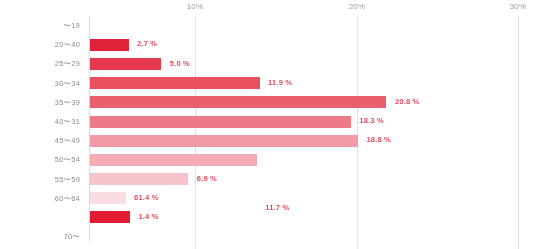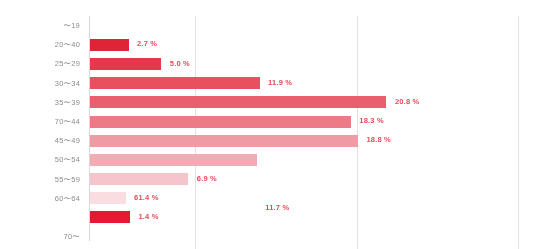--- a/index.html
+++ b/index.html
@@ -100,20 +100,25 @@
     white-space: nowrap;
     letter-spacing: 0.2px;
     text-align: center;
   }
 </style>
 </head>
 <body>
 
 <div class="chart-root">
 
+  <div class="top-axis">
+    <span class="tick-label" style="left:195px;">10%</span>
+    <span class="tick-label" style="left:357px;">20%</span>
+    <span class="tick-label" style="left:518px;">30%</span>
+  </div>
 
   <div class="gridline" style="left:195px;"></div>
   <div class="gridline" style="left:357px;"></div>
   <div class="gridline" style="left:518px;"></div>
   <div class="axis-line"></div>
 
   <div class="rows">
 
     <div class="row">
       <span class="row-label">〜19</span>
@@ -149,21 +154,21 @@
 
     <div class="row">
       <span class="row-label">35〜39</span>
       <div class="bar-wrap">
         <div class="bar" style="width:296.4px;background:#ea5f6d;"></div>
         <span class="bar-value" style="left:304.9px;">20.8 %</span>
       </div>
     </div>
 
     <div class="row">
-      <span class="row-label">70〜44</span>
+      <span class="row-label">40〜31</span>
       <div class="bar-wrap">
         <div class="bar" style="width:260.8px;background:#ed7b87;"></div>
         <span class="bar-value" style="left:269.3px;">18.3 %</span>
       </div>
     </div>
 
     <div class="row">
       <span class="row-label">45〜49</span>
       <div class="bar-wrap">
         <div class="bar" style="width:267.9px;background:#f09aa3;"></div>

